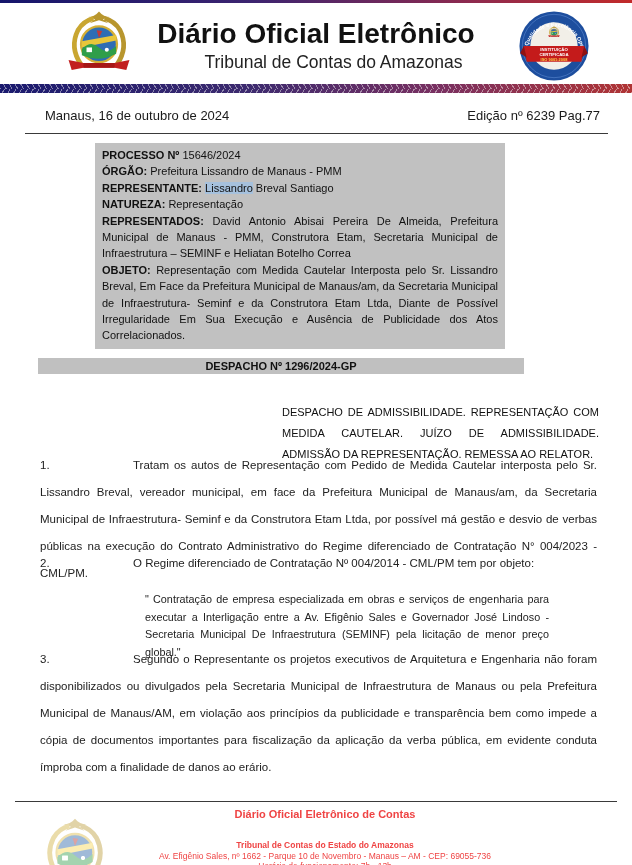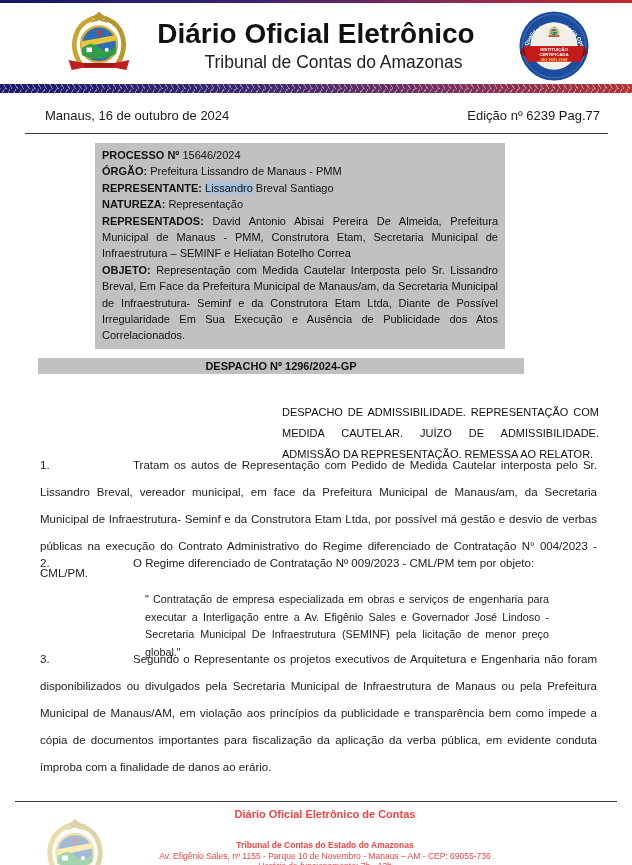--- a/index.html
+++ b/index.html
@@ -130,36 +130,36 @@
 
   <div class="summary">DESPACHO DE ADMISSIBILIDADE. REPRESENTAÇÃO COM MEDIDA CAUTELAR. JUÍZO DE ADMISSIBILIDADE. ADMISSÃO DA REPRESENTAÇÃO. REMESSA AO RELATOR.</div>
 
   <div class="body-para p1">
     <span class="para-num">1.</span>
     <span>Tratam os autos de Representação com Pedido de Medida Cautelar interposta pelo Sr. Lissandro Breval, vereador municipal, em face da Prefeitura Municipal de Manaus/am, da Secretaria Municipal de Infraestrutura- Seminf e da Construtora Etam Ltda, por possível má gestão e desvio de verbas públicas na execução do Contrato Administrativo do Regime diferenciado de Contratação N° 004/2023 - CML/PM.</span>
   </div>
 
   <div class="body-para p2">
     <span class="para-num">2.</span>
-    <span>O Regime diferenciado de Contratação Nº 009/2023 - CML/PM tem por objeto:</span>
+    <span>O Regime diferenciado de Contratação Nº 004/2014 - CML/PM tem por objeto:</span>
   </div>
 
   <div class="quote">" Contratação de empresa especializada em obras e serviços de engenharia para executar a Interligação entre a Av. Efigênio Sales e Governador José Lindoso - Secretaria Municipal De Infraestrutura (SEMINF) pela licitação de menor preço global."</div>
 
   <div class="body-para p3">
     <span class="para-num">3.</span>
     <span>Segundo o Representante os projetos executivos de Arquitetura e Engenharia não foram disponibilizados ou divulgados pela Secretaria Municipal de Infraestrutura de Manaus ou pela Prefeitura Municipal de Manaus/AM, em violação aos princípios da publicidade e transparência bem como impede a cópia de documentos importantes para fiscalização da aplicação da verba pública, em evidente conduta ímproba com a finalidade de danos ao erário.</span>
   </div>
 
   <div class="footer-rule"></div>
 
   <svg class="footer-crest" viewBox="0 0 100 82">
     <use href="#crest-sym"></use>
   </svg>
 
   <div class="footer-text">
     <div class="footer-title">Diário Oficial Eletrônico de Contas</div>
     <div class="footer-org">Tribunal de Contas do Estado do Amazonas</div>
-    <div class="footer-small">Av. Efigênio Sales, nº 1155 - Parque 10 de Novembro - Manaus – AM - CEP: 69055-736</div>
+    <div class="footer-small">Av. Efigênio Sales, nº 1662 - Parque 10 de Novembro - Manaus – AM - CEP: 69055-736</div>
     <div class="footer-small">Horário de funcionamento: 7h - 13h</div>
   </div>
 
 </div>
 
 </body></html>

